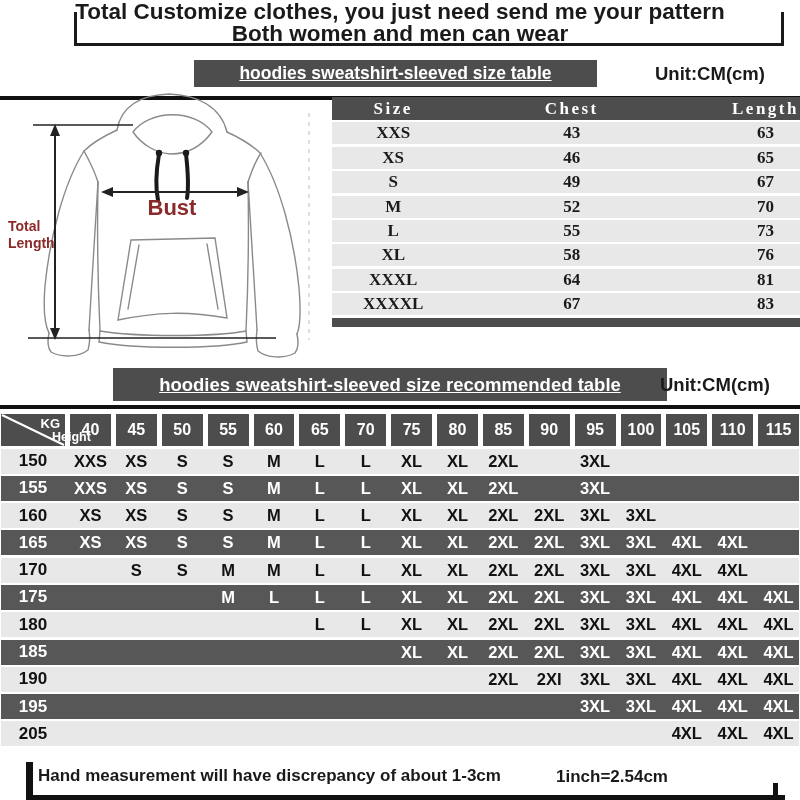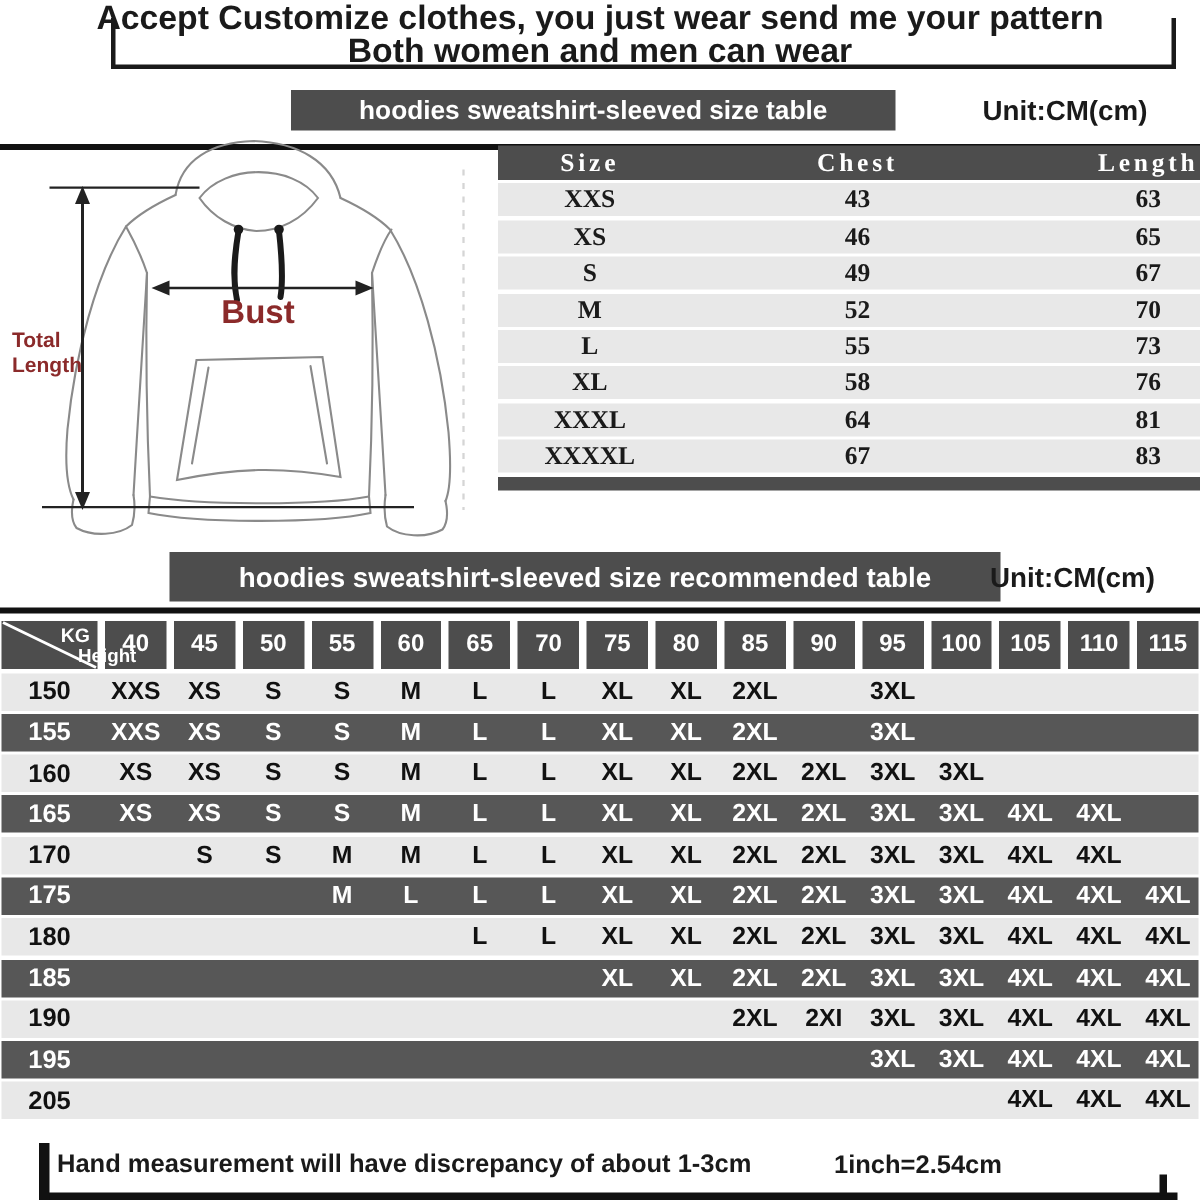--- a/index.html
+++ b/index.html
@@ -6,21 +6,21 @@
   .stage{position:relative;width:800px;height:800px;background:#fff;overflow:hidden;
          font-family:"Liberation Sans",sans-serif;font-weight:bold;color:#1a1a1a;}
 
   
   .banner-border{position:absolute;left:74px;top:12px;width:704px;height:31px;
     border-left:3px solid #1a1a1a;border-right:3px solid #1a1a1a;border-bottom:3px solid #1a1a1a;}
   .banner-line{position:absolute;left:0;width:800px;text-align:center;font-size:22.5px;white-space:nowrap;}
   .bl1{top:-1px;} .bl2{top:21px;}
 
   
-  .secbar{position:absolute;background:#4d4d4d;color:#fff;text-align:center;white-space:nowrap;}
+  .secbar{position:absolute;background:#4d4d4d;color:#fff;text-align:center;white-space:nowrap;text-decoration:underline;}
   .s1bar{left:194px;top:60px;width:403px;height:27px;line-height:27px;font-size:17.5px;}
   .s2bar{left:113px;top:368px;width:554px;height:33px;line-height:33px;font-size:18.5px;}
   .unit{position:absolute;font-size:18.5px;text-align:left;white-space:nowrap;}
   .u1{left:655px;top:63px;width:140px;}
   .u2{left:660px;top:374px;width:135px;}
   .divider{position:absolute;left:0;width:800px;background:#111;}
   .d1{top:96px;height:3.5px;} .d2{top:405px;height:4px;}
 
   
   .sizetable{position:absolute;left:332px;top:97px;width:510px;font-family:Liberation Serif, serif;}
@@ -55,21 +55,21 @@
   .ftick{position:absolute;left:773px;top:783px;width:5px;height:14px;background:#111;}
   .fnote{position:absolute;left:38px;top:766px;font-size:17px;white-space:nowrap;}
   .fconv{position:absolute;left:556px;top:767px;font-size:17px;white-space:nowrap;}
 </style>
 </head>
 <body>
 
 <div class="stage">
 
   <div class="banner-border"></div>
-  <div class="banner-line bl1">Accept Customize clothes, you just wear send me your pattern</div>
+  <div class="banner-line bl1">Total Customize clothes, you just need send me your pattern</div>
   <div class="banner-line bl2">Both women and men can wear</div>
 
   <div class="secbar s1bar">hoodies sweatshirt-sleeved size  table</div>
   <div class="unit u1">Unit:CM(cm)</div>
   <div class="divider d1"></div>
 
   <svg class="hoodie" viewBox="0 0 320 272">
     <g stroke="#8a8a8a" stroke-width="1.4" fill="none" stroke-linecap="round">
       <path d="M117,42 C121,18 141,7 169,6 C198,7 221,19 227,44"></path>
       <path d="M133,44 C150,21 195,21 212,44 C201,59 186,66 171,66 C156,65 142,57 133,44"></path>

